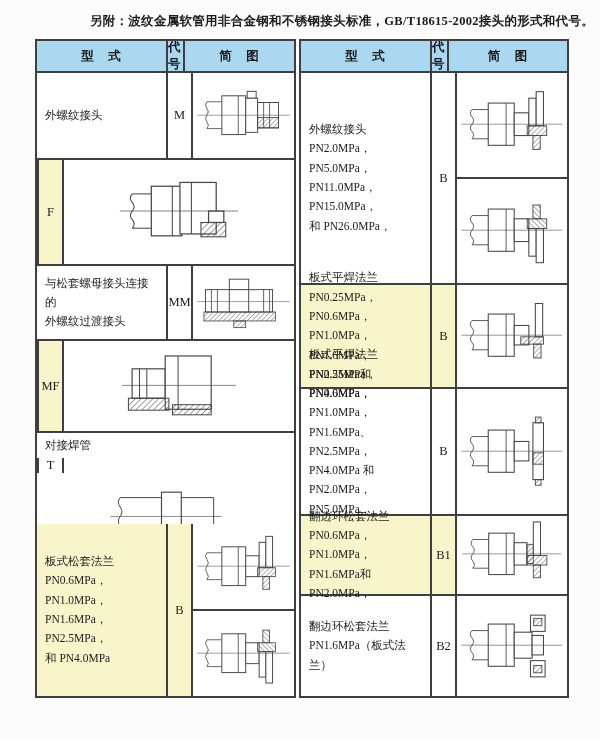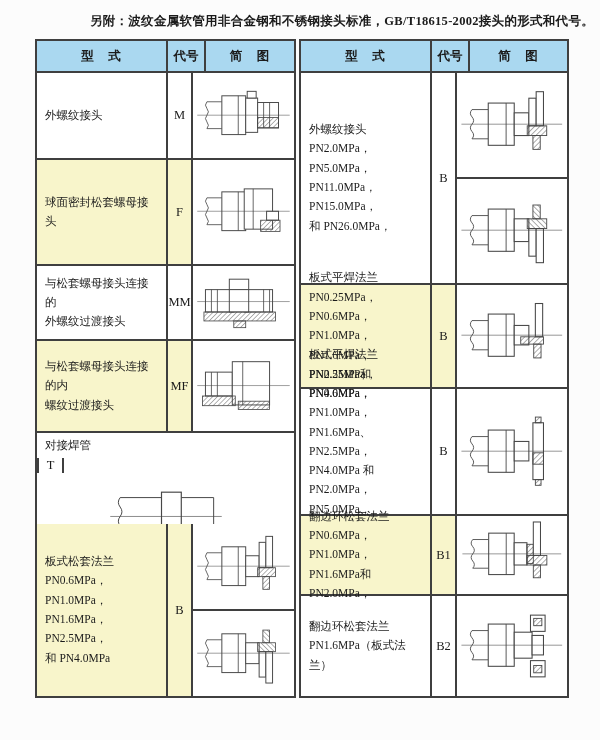--- a/index.html
+++ b/index.html
@@ -30,21 +30,21 @@
   .hrow {
     display: flex; height: 32px;
     background: var(--header-bg);
     border-bottom: 2px solid var(--border);
   }
   .hcell {
     display: flex; align-items: center; justify-content: center;
     font-size: 12.5px; font-weight: bold; letter-spacing: 1px;
   }
   .hc-type { width: 129px; }
-  .hc-code { width: 40px; border-left: 2px solid var(--border); border-right: 2px solid var(--border); letter-spacing: 0; }
+  .hc-code { width: 19px; border-left: 2px solid var(--border); border-right: 2px solid var(--border); letter-spacing: 0; }
   .hc-diag { flex: 1; text-align: center; }
   .row { display: flex; background: #fff; }
   .row + .row { border-top: 2px solid var(--border); }
   .row.hl .c-type, .row.hl .c-code { background: var(--hl); }
   .c-type {
     width: 129px;
     display: flex; align-items: center;
     padding: 3px 16px 3px 8px;
     font-size: 11.5px; line-height: 1.68;
     white-space: pre-line;
@@ -94,21 +94,20 @@
                 <rect x="84" y="28" width="28" height="34" fill="#fff" stroke="#474747" stroke-width="1.3"></rect>
                 <line x1="92" y1="28" x2="92" y2="62" stroke="#474747" stroke-width="1.1"></line>
                 <line x1="100" y1="28" x2="100" y2="62" stroke="#474747" stroke-width="1.1"></line>
                 <rect x="84" y="48" width="28" height="14" fill="url(#hp1)" stroke="#474747" stroke-width="1.1"></rect>
                 <line x1="3" y1="45" x2="127" y2="45" stroke="#474747" stroke-width="0.7"></line>
               </svg>
             </div>
           </div>
         </div>
         <div class="row hl" style="height: 106px;">
-          <div class="c-type">球面密封松套螺母接头</div>
           <div class="c-code">F</div>
           <div class="c-diag">
             <div class="diag">
               <svg width="124" height="88" viewBox="0 0 130 92" xmlns="http://www.w3.org/2000/svg">
                 <defs>
                   <pattern id="hp2" width="4.5" height="4.5" patternUnits="userSpaceOnUse" patternTransform="rotate(45)">
                     <line x1="0" y1="0" x2="0" y2="4.5" stroke="#474747" stroke-width="1.1"></line>
                   </pattern>
                 </defs>
                 <path d="M16,27 q-4,4.5 0,9 q4,4.5 0,9 q-4,4.5 0,9 q4,4.5 0,9" fill="none" stroke="#474747" stroke-width="1.1"></path>
@@ -146,22 +145,20 @@
                 <rect x="46" y="15" width="26" height="14" fill="#fff" stroke="#474747" stroke-width="1.3"></rect>
                 <rect x="46" y="29" width="26" height="30" fill="#fff" stroke="#474747" stroke-width="1.3"></rect>
                 <rect x="12" y="59" width="96" height="12" fill="url(#hp3)" stroke="#474747" stroke-width="1.1"></rect>
                 <rect x="52" y="71" width="16" height="9" fill="url(#hp3)" stroke="#474747" stroke-width="1.1"></rect>
                 <line x1="3" y1="45" x2="127" y2="45" stroke="#474747" stroke-width="0.7"></line>
               </svg>
             </div>
           </div>
         </div>
         <div class="row hl" style="height: 92px;">
-          <div class="c-type">与松套螺母接头连接的内
-螺纹过渡接头</div>
           <div class="c-code">MF</div>
           <div class="c-diag">
             <div class="diag">
               <svg width="124" height="88" viewBox="0 0 130 92" xmlns="http://www.w3.org/2000/svg">
                 <defs>
                   <pattern id="hp4" width="4.5" height="4.5" patternUnits="userSpaceOnUse" patternTransform="rotate(45)">
                     <line x1="0" y1="0" x2="0" y2="4.5" stroke="#474747" stroke-width="1.1"></line>
                   </pattern>
                 </defs>
                 <rect x="14" y="27" width="36" height="32" fill="#fff" stroke="#474747" stroke-width="1.3"></rect>

